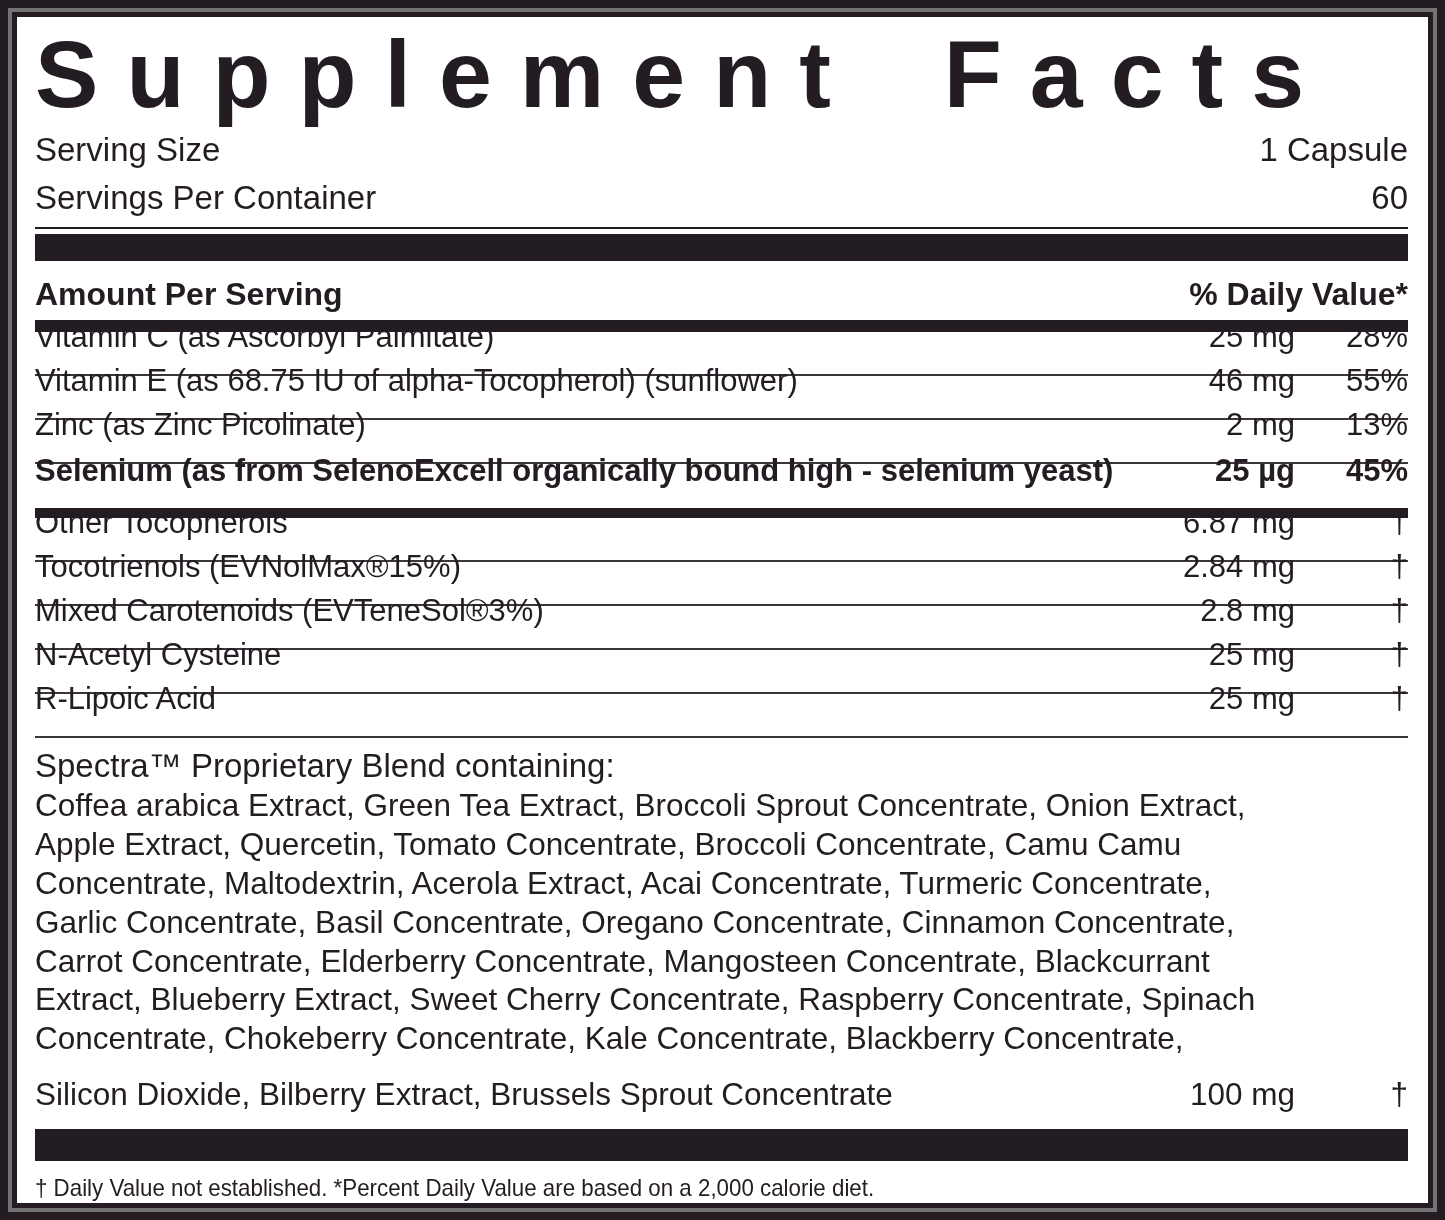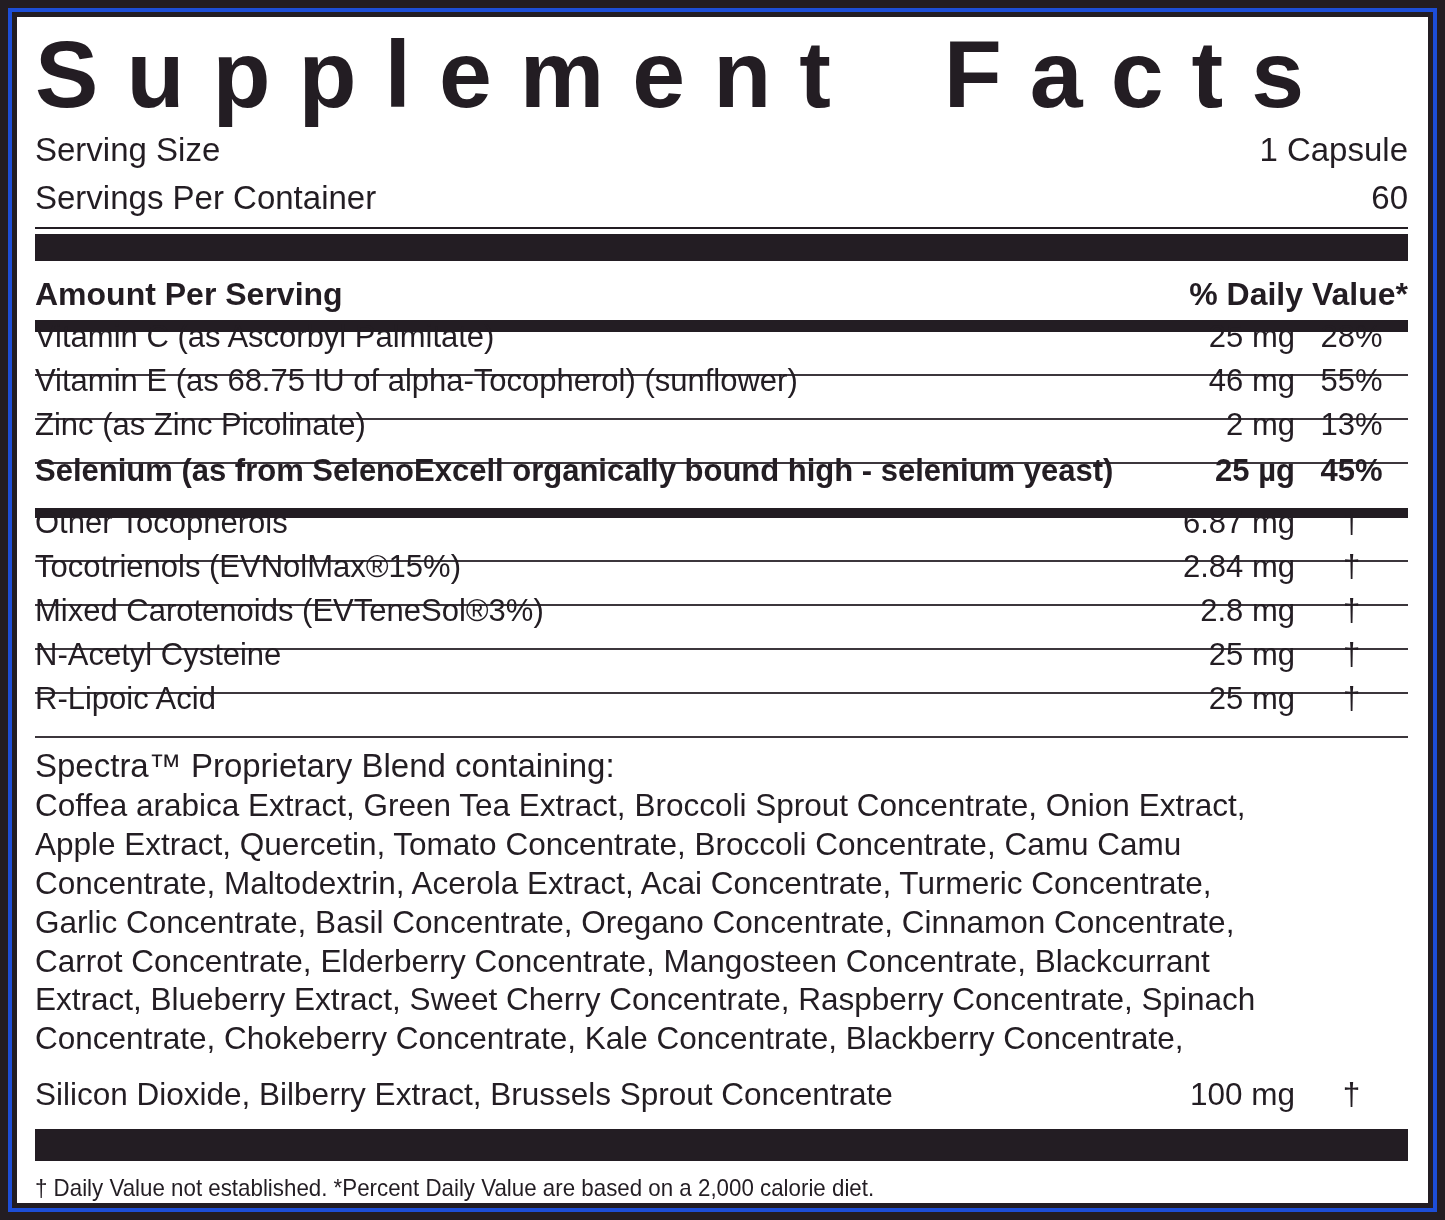--- a/index.html
+++ b/index.html
@@ -4,21 +4,21 @@
 <style>
   html,body{margin:0;padding:0;}
   body{
     width:1445px;height:1220px;
     background:#231d23;
     font-family:"Liberation Sans", sans-serif;
     color:#231d23;
     overflow:hidden;
   }
   .frame{width:1445px;height:1220px;box-sizing:border-box;padding:8px;background:#231d23;}
-  .gapwrap{width:100%;height:100%;box-sizing:border-box;background:#1d4ed8;padding:4px;}
+  .gapwrap{width:100%;height:100%;box-sizing:border-box;background:#737373;padding:4px;}
   .panel{
     width:100%;height:100%;box-sizing:border-box;
     background:#ffffff;border:5px solid #231d23;
     padding:0 20px 0 18px;
     display:flex;flex-direction:column;
   }
   .title{
     margin:6px 0 0 0;
     font-size:95px;line-height:103px;
     font-weight:bold;
@@ -42,21 +42,21 @@
   .row{
     display:flex;align-items:flex-end;
     height:44px;box-sizing:border-box;
     font-size:31px;line-height:34px;
     border-bottom:2px solid #3c363c;
     padding-bottom:20px;white-space:nowrap;
   }
   .row.nounder{border-bottom:none;font-weight:bold;}
   .nm{flex:1;}
   .amt{width:175px;text-align:right;}
-  .dv{width:113px;text-align:center;}
+  .dv{width:113px;text-align:right;}
   .bar.sect{height:13px;}
   .blend-heading{
     font-size:33px;line-height:34px;
     padding:11px 0 3px 0;white-space:nowrap;
   }
   .blend-line{font-size:31.5px;line-height:38.8px;white-space:nowrap;}
   .blend-last{display:flex;align-items:baseline;}
   .blend-last .nm{flex:1;margin-top:17px;}
   .bar.thick2{height:40px;margin-top:15px;}
   .footnote{

